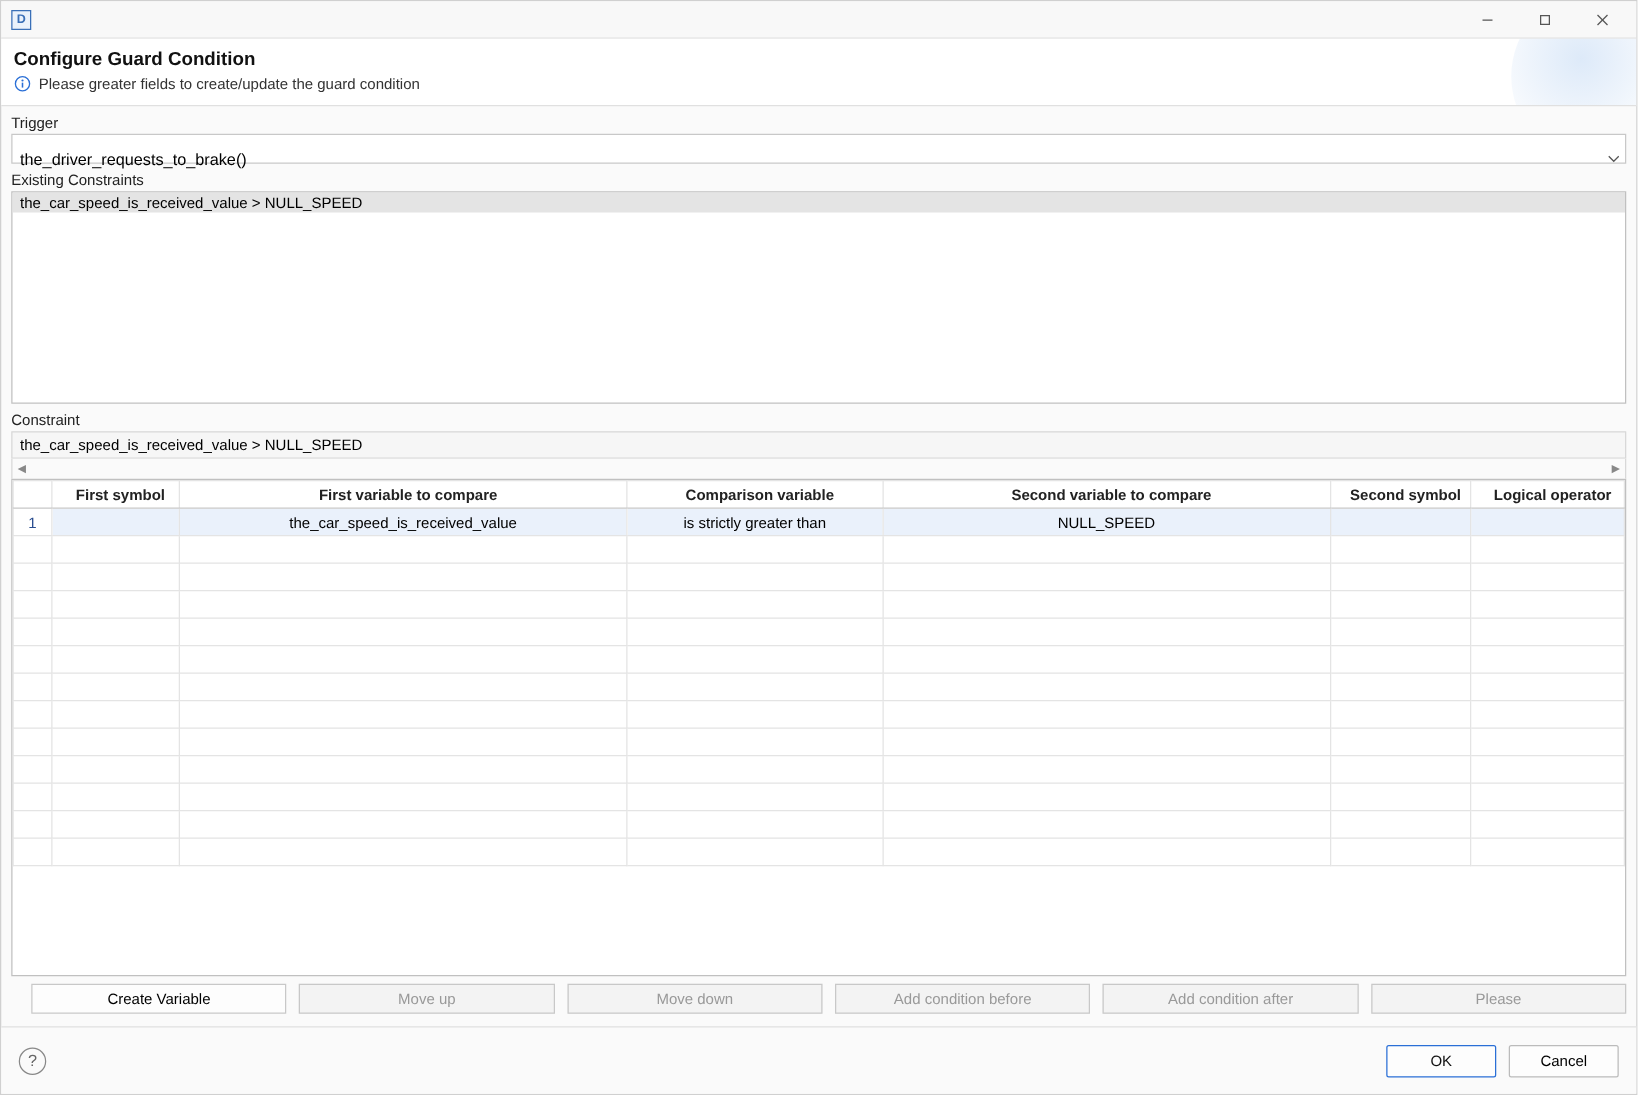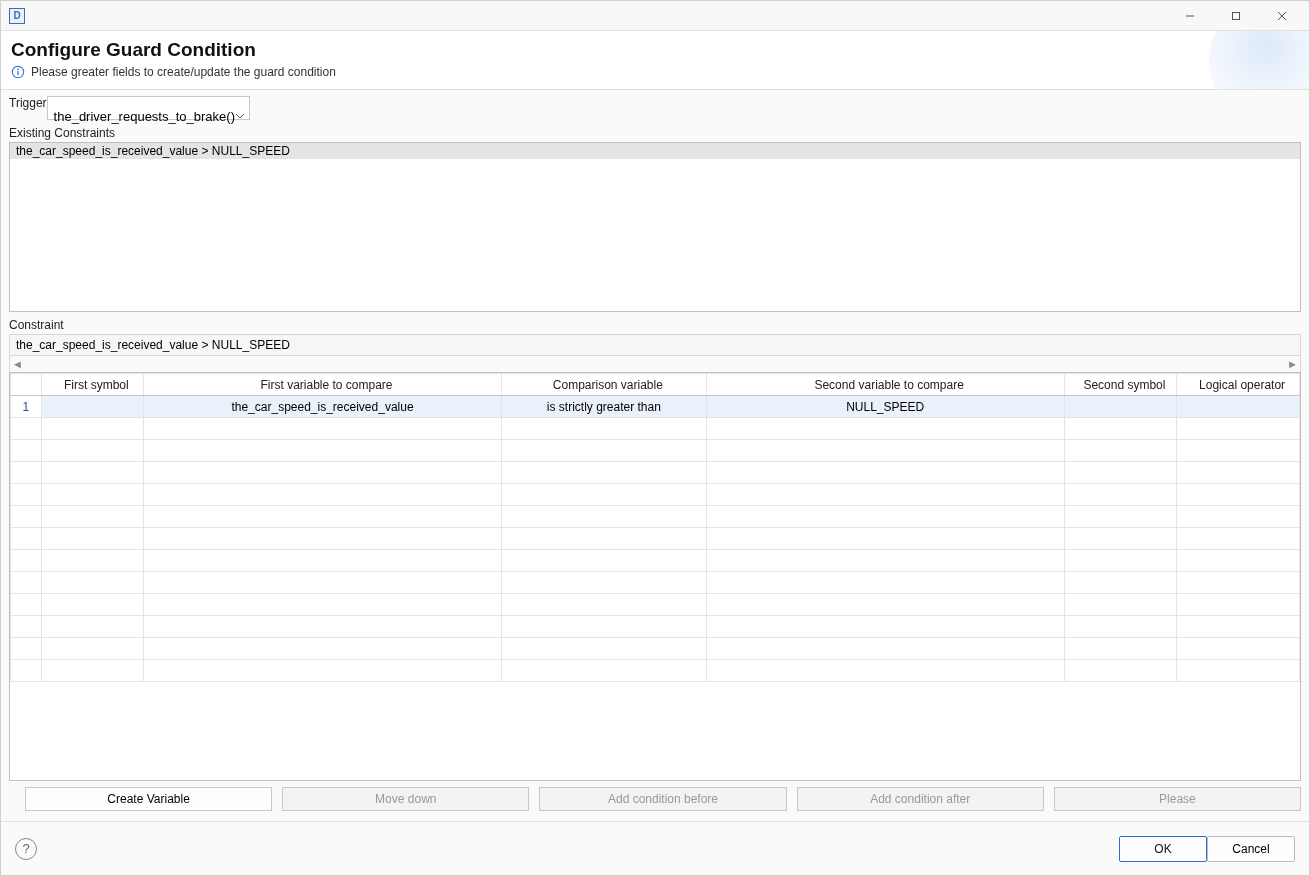--- a/index.html
+++ b/index.html
@@ -6,63 +6,63 @@
 html, body { width: 1310px; height: 876px; background: #f0f0f0; overflow: hidden; }
 .window { width: 100%; height: 100%; display: flex; flex-direction: column; border: 1px solid #d0d0d0; background: #fafafa; }
 .titlebar { height: 30px; display: flex; align-items: center; justify-content: space-between; padding: 0 4px; background: #f8f8f8; border-bottom: 1px solid #e0e0e0; }
 .titlebar-left { display: flex; align-items: center; gap: 6px; padding-left: 4px; }
 .app-icon { width: 16px; height: 16px; display: inline-flex; align-items: center; justify-content: center; border: 1px solid #3a6fb7; color: #3a6fb7; font-size: 10px; font-weight: bold; background: #eaf1fb; }
 .titlebar-buttons { display: flex; }
 .titlebar-btn { width: 46px; height: 30px; display: flex; align-items: center; justify-content: center; color: #555; cursor: pointer; }
 
 .header-area { background: #fff; border-bottom: 1px solid #e0e0e0; padding: 8px 10px 10px 10px; position: relative; overflow: hidden; }
 .header-corner { position: absolute; right: -40px; top: -40px; width: 140px; height: 140px; border-radius: 50%; background: radial-gradient(circle at 40% 40%, rgba(120,170,230,0.25), rgba(120,170,230,0) 70%); }
-.header-title { font-size: 19px; font-weight: 600; color: #111; margin-bottom: 4px; }
+.header-title { font-size: 15px; font-weight: 600; color: #111; margin-bottom: 4px; }
 .header-sub { display: flex; align-items: center; gap: 6px; font-size: 12px; color: #333; }
 .info-icon-svg { width: 14px; height: 14px; flex-shrink: 0; }
 
 .body { flex: 1; display: flex; flex-direction: column; padding: 6px 8px 0 8px; gap: 6px; overflow: hidden; }
 
 .section-label { font-size: 12px; color: #222; margin-bottom: 2px; }
-.section-trigger { display: flex; flex-direction: row; }
+.section-trigger { display: flex; flex-direction: column; }
 .trigger-field { height: 24px; display: flex; align-items: center; justify-content: space-between; background: #fff; border: 1px solid #c8c8c8; font-size: 13px; padding: 16px 4px 0 6px; }
 .chevron { color: #555; }
 
 .section-existing { display: flex; flex-direction: column; }
 .existing-box { height: 170px; background: #fff; border: 1px solid #c0c0c0; overflow: auto; }
 .existing-item { font-size: 12px; padding: 1px 6px; cursor: default; white-space: nowrap; }
 .existing-item.selected { background: #e4e4e4; }
 
 .section-constraint { flex: 1; display: flex; flex-direction: column; min-height: 0; }
 .constraint-readout { height: 22px; background: #f6f6f6; border: 1px solid #d8d8d8; font-size: 12px; padding: 2px 6px; display: flex; align-items: center; }
 .scroll-nav { height: 16px; display: flex; justify-content: space-between; align-items: center; padding: 0 2px; color: #888; font-size: 11px; background: #fafafa; border-left: 1px solid #d8d8d8; border-right: 1px solid #d8d8d8; }
 .scroll-arrow { cursor: pointer; user-select: none; }
 
 .table-wrap { flex: 1; background: #fff; border: 1px solid #c0c0c0; overflow: auto; min-height: 0; }
 table { border-collapse: collapse; width: 100%; table-layout: fixed; }
 th, td { border: 1px solid #e4e4e4; font-size: 12px; text-align: center; height: 22px; padding: 0 4px; white-space: nowrap; overflow: hidden; }
-th { background: #fff; font-weight: 400; color: #222; border-bottom: 1px solid #c8c8c8; padding-left: 12px; }
+th { background: #fff; font-weight: 700; color: #222; border-bottom: 1px solid #c8c8c8; padding-left: 12px; }
 .col-row { width: 30px; }
 .col-fs { width: 100px; }
 .col-fv { width: 350px; }
 .col-op { width: 200px; }
 .col-sv { width: 350px; }
 .col-ss { width: 110px; }
 .col-lo { width: 120px; }
 tr.data-row td { background: #eaf1fb; }
 tr.data-row td.rownum { background: #fff; color: #2a4d8f; }
 tr.empty td { background: #fff; }
 
 .toolbar-buttons { display: flex; gap: 10px; padding: 6px 0 10px 16px; }
 .tb-btn { flex: 1; height: 24px; border: 1px solid #c8c8c8; background: #fdfdfd; font-size: 12px; cursor: pointer; }
 .tb-btn:disabled { color: #999; background: #f3f3f3; cursor: default; }
 
 .footer { height: 54px; border-top: 1px solid #e0e0e0; display: flex; align-items: center; justify-content: space-between; padding: 0 14px; background: #fafafa; }
 .help-btn { width: 22px; height: 22px; border: 1.5px solid #888; border-radius: 50%; display: flex; align-items: center; justify-content: center; color: #666; font-size: 13px; cursor: pointer; }
-.footer-right { display: flex; }
+.footer-right { display: flex; gap: 10px; }
 .dlg-btn { width: 88px; height: 26px; border: 1px solid #bbb; background: #fdfdfd; font-size: 12px; cursor: pointer; border-radius: 2px; }
 .dlg-btn.primary { border: 1px solid #2a6fd6; color: #111; }
 </style>
 </head>
 <body>
 
 <div class="window">
 
   <div class="titlebar">
     <div class="titlebar-left">
@@ -268,20 +268,21 @@
                 <td></td>
                 <td></td>
                 <td></td>
               </tr>
             </tbody>
         </table>
       </div>
 
       <div class="toolbar-buttons">
         <button class="tb-btn">Create Variable</button>
+        <button class="tb-btn" disabled="">Move up</button>
         <button class="tb-btn" disabled="">Move down</button>
         <button class="tb-btn" disabled="">Add condition before</button>
         <button class="tb-btn" disabled="">Add condition after</button>
         <button class="tb-btn" disabled="">Please</button>
       </div>
     </div>
 
   </div>
 
   <div class="footer">

